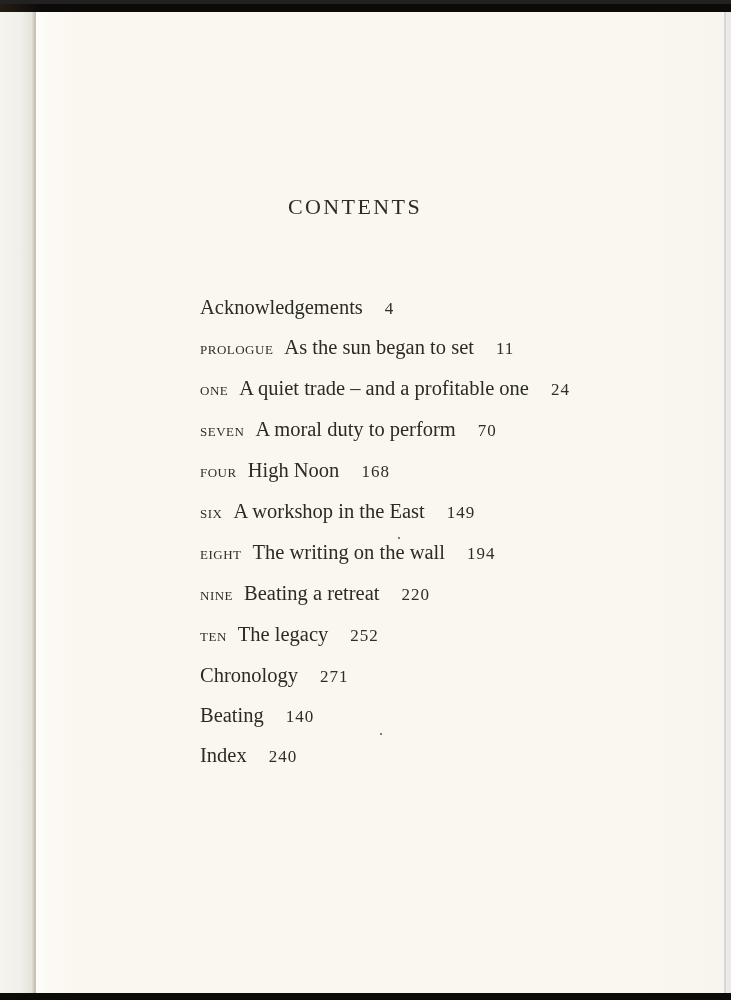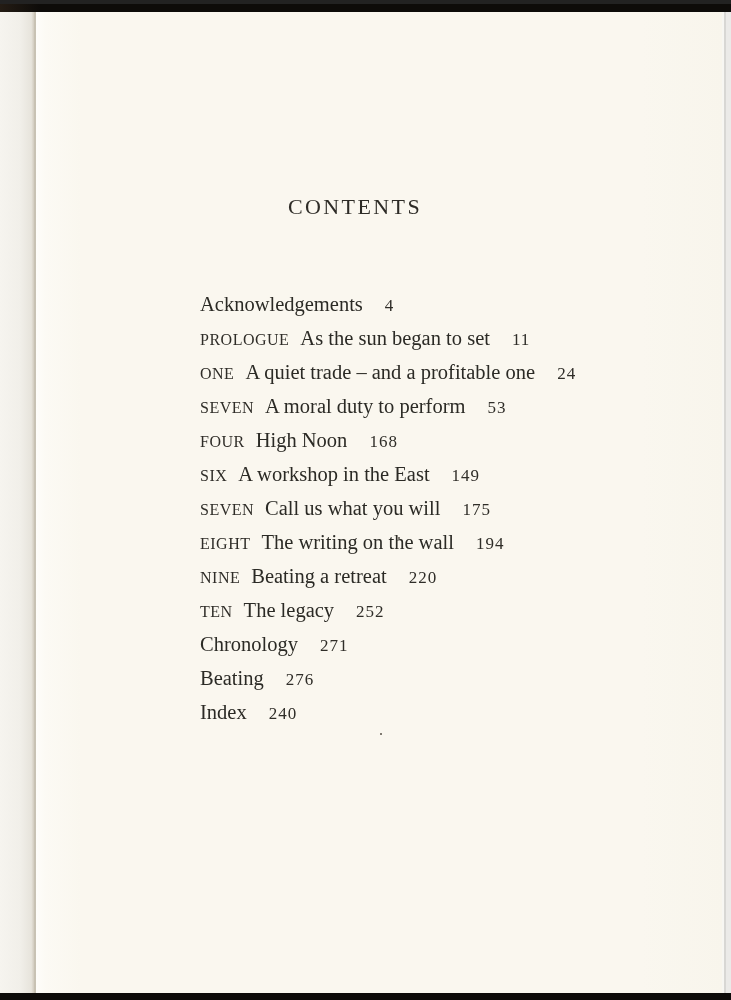--- a/index.html
+++ b/index.html
@@ -49,25 +49,25 @@
     letter-spacing: 2.4px;
     color: #2e2c27;
     white-space: nowrap;
   }
   .toc {
     position: absolute;
     left: 164px; top: 276px;
     color: #2b2a25;
   }
   .toc-row {
-    line-height: 33px;
+    line-height: 39px;
     white-space: nowrap;
   }
   .toc-label {
-    font-size: 16px;
+    font-size: 13px;
     letter-spacing: 0.5px;
     margin-right: 11px;
     color: #2f2d28;
   }
   .toc-label:empty { display: none; margin: 0; }
   .toc-title {
     font-size: 20.5px;
     color: #2b2a25;
   }
   .toc-page {
@@ -98,45 +98,42 @@
       <div class="toc-row">
         <span class="toc-title">Acknowledgements</span><span class="toc-page">4</span>
       </div>
       <div class="toc-row">
         <span class="toc-label">PROLOGUE</span><span class="toc-title">As the sun began to set</span><span class="toc-page">11</span>
       </div>
       <div class="toc-row">
         <span class="toc-label">ONE</span><span class="toc-title">A quiet trade – and a profitable one</span><span class="toc-page">24</span>
       </div>
       <div class="toc-row">
-        <span class="toc-label">SEVEN</span><span class="toc-title">A moral duty to perform</span><span class="toc-page">53</span>
+        <span class="toc-label">SEVEN</span><span class="toc-title">A moral duty to perform</span><span class="toc-page">70</span>
       </div>
       <div class="toc-row">
         <span class="toc-label">FOUR</span><span class="toc-title">High Noon</span><span class="toc-page">168</span>
       </div>
       <div class="toc-row">
         <span class="toc-label">SIX</span><span class="toc-title">A workshop in the East</span><span class="toc-page">149</span>
-      </div>
-      <div class="toc-row">
-        <span class="toc-label">SEVEN</span><span class="toc-title">Call us what you will</span><span class="toc-page">175</span>
       </div>
       <div class="toc-row">
         <span class="toc-label">EIGHT</span><span class="toc-title">The writing on the wall</span><span class="toc-page">194</span>
       </div>
       <div class="toc-row">
         <span class="toc-label">NINE</span><span class="toc-title">Beating a retreat</span><span class="toc-page">220</span>
       </div>
       <div class="toc-row">
         <span class="toc-label">TEN</span><span class="toc-title">The legacy</span><span class="toc-page">252</span>
       </div>
       <div class="toc-row">
         <span class="toc-title">Chronology</span><span class="toc-page">271</span>
       </div>
       <div class="toc-row">
-        <span class="toc-title">Beating</span><span class="toc-page">276</span>
+        <span class="toc-title">Beating</span><span class="toc-page">140</span>
       </div>
       <div class="toc-row">
         <span class="toc-title">Index</span><span class="toc-page">240</span>
       </div>
     </div>
   </div>
 
   <div class="right-edge-strip"></div>
   <div class="scan-band-top"></div>
   <div class="scan-band-bottom"></div>

